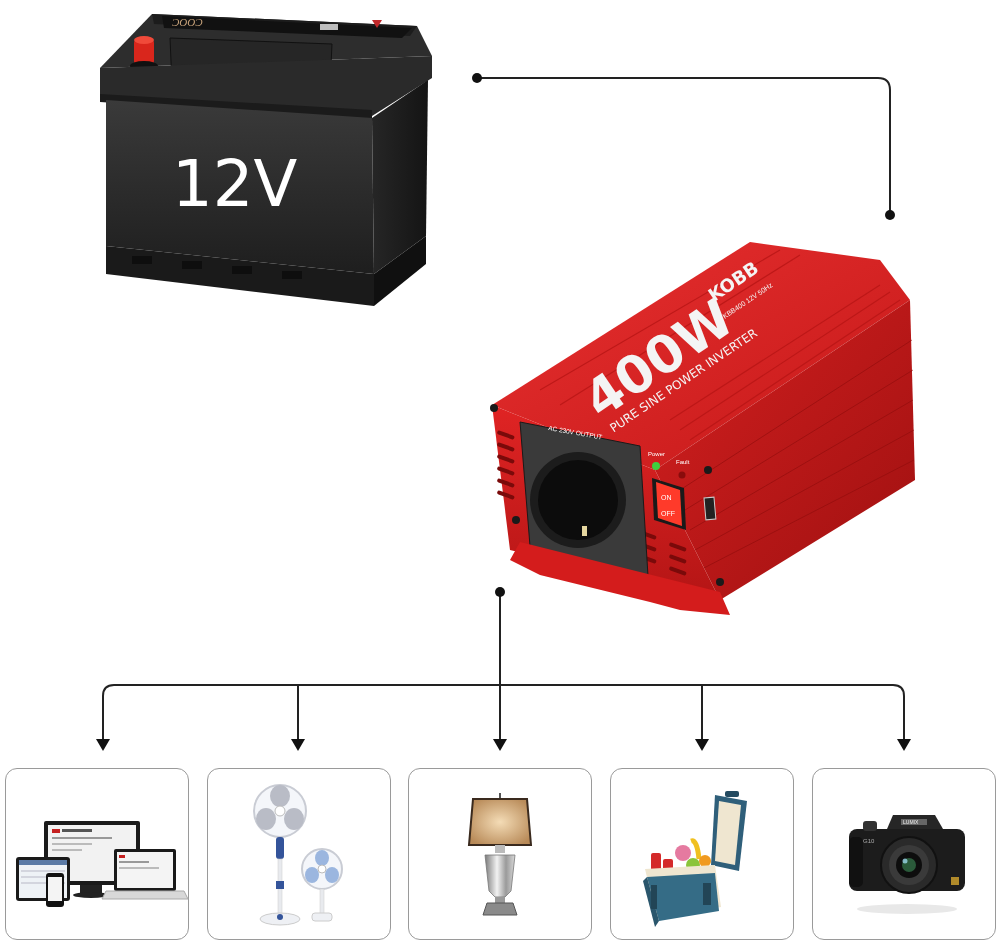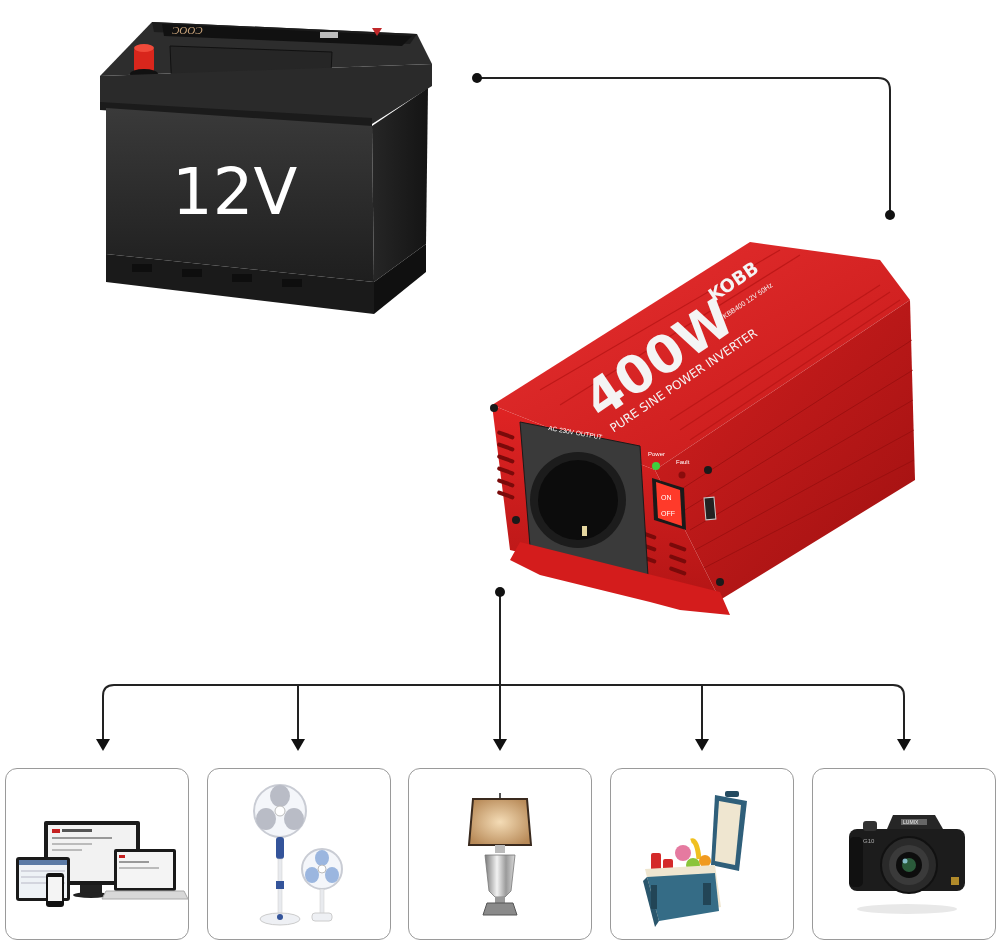--- a/index.html
+++ b/index.html
@@ -9,21 +9,21 @@
   .card {
     position: absolute; top: 768px; width: 184px; height: 172px;
     border: 1.5px solid #9a9a9a; border-radius: 12px; background: #fff; box-sizing: border-box;
   }
   .card svg { position: absolute; left: 0; top: 0; }
   .hidden-label { position: absolute; width: 1px; height: 1px; overflow: hidden; clip: rect(0 0 0 0); }
 </style>
 </head>
 <body>
 
-<div class="abs" style="left:92px;top:14px;width:345px;height:305px;">
+<div class="abs" style="left:92px;top:6px;width:345px;height:305px;">
   <svg width="345" height="305" viewBox="0 0 345 305">
     <defs>
       <linearGradient id="batFront" x1="0" y1="0" x2="0" y2="1">
         <stop offset="0" stop-color="#3a3a3a"></stop>
         <stop offset="1" stop-color="#1e1e1e"></stop>
       </linearGradient>
       <linearGradient id="batSide" x1="0" y1="0" x2="1" y2="0">
         <stop offset="0" stop-color="#262626"></stop>
         <stop offset="1" stop-color="#141414"></stop>
       </linearGradient>

